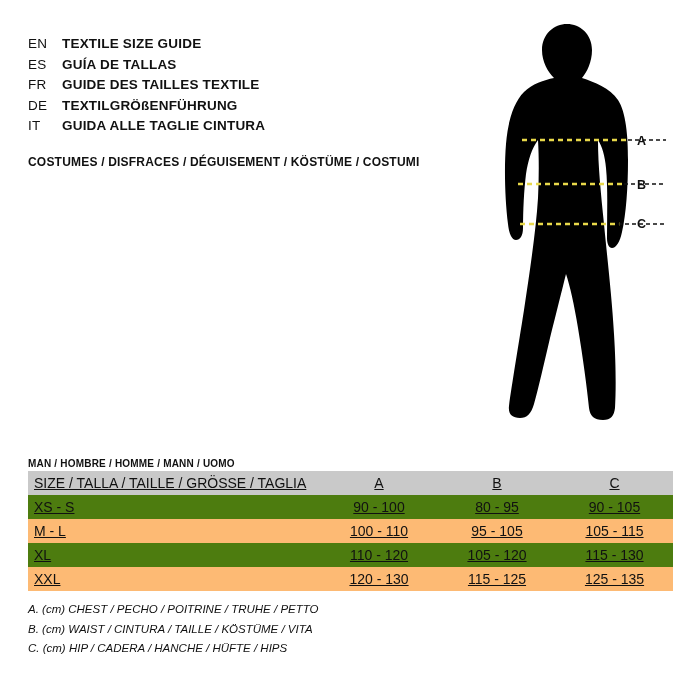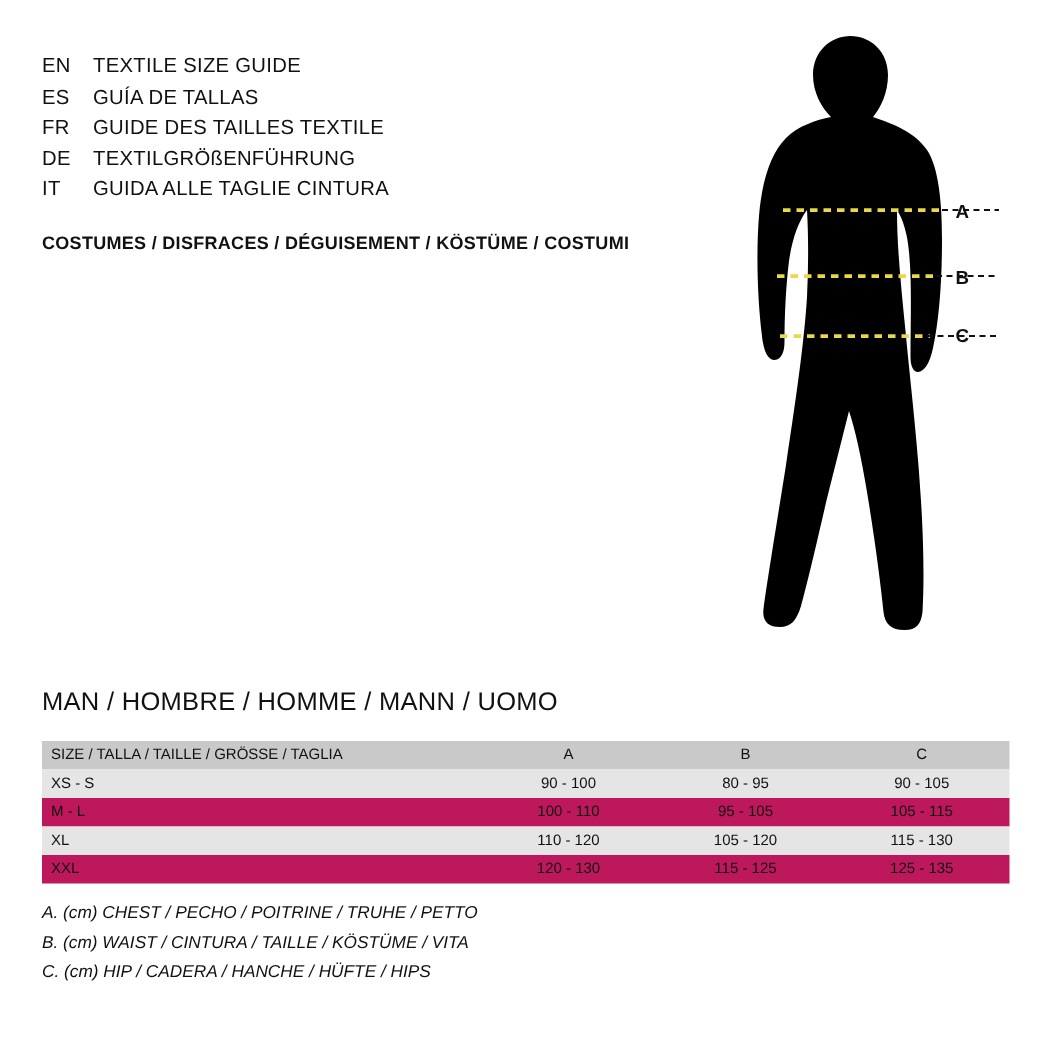--- a/index.html
+++ b/index.html
@@ -35,21 +35,21 @@
     font-size: 13.5px;
     line-height: 20.5px;
     letter-spacing: 0.2px;
   }
   .lang-code {
     width: 34px;
     flex: 0 0 34px;
     font-weight: 400;
   }
   .lang-text {
-    font-weight: 400;
+    font-weight: 700;
     white-space: nowrap;
   }
   .costumes-line {
     margin-top: 18px;
     font-size: 12px;
     font-weight: bold;
     letter-spacing: 0.2px;
     white-space: nowrap;
   }
 
@@ -76,51 +76,52 @@
   .lbl-c { left: 167px; top: 199px; }
 
   
   .table-section {
     position: absolute;
     left: 28px;
     top: 458px;
     width: 645px;
   }
   .table-title {
-    font-size: 17px;
-    font-weight: normal;
+    font-size: 10px;
+    font-weight: bold;
     letter-spacing: 0.2px;
-    margin-bottom: 16px;
+    margin-bottom: 2px;
   }
   table.size-table {
     border-collapse: collapse;
     width: 645px;
-    font-size: 10px;
+    font-size: 14px;
+    text-decoration: underline;
   }
   table.size-table th,
   table.size-table td {
     padding: 4px 6px;
     text-align: left;
     font-weight: 400;
   }
   table.size-table thead th {
     background: #c9c9c9;
     font-weight: 400;
   }
   table.size-table thead th.colhead {
     text-align: center;
   }
   table.size-table tbody td.val {
     text-align: center;
   }
   table.size-table tbody tr.odd td {
-    background: #e5e5e5;
+    background: #4d7c0f;
   }
   table.size-table tbody tr.even td {
-    background: #be185d;
+    background: #fdba74;
   }
   col.c-size { width: 292px; }
   col.c-a { width: 118px; }
   col.c-b { width: 118px; }
   col.c-c { width: 117px; }
 
   
   .footnotes {
     position: absolute;
     left: 28px;

